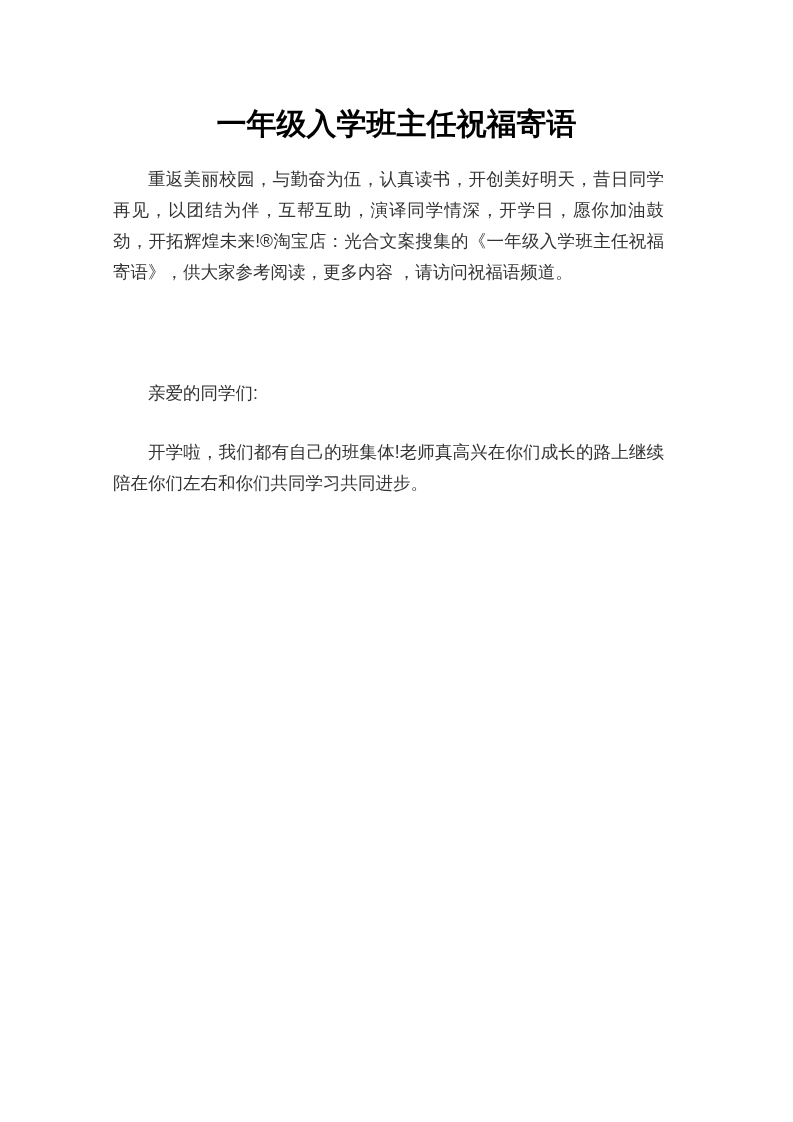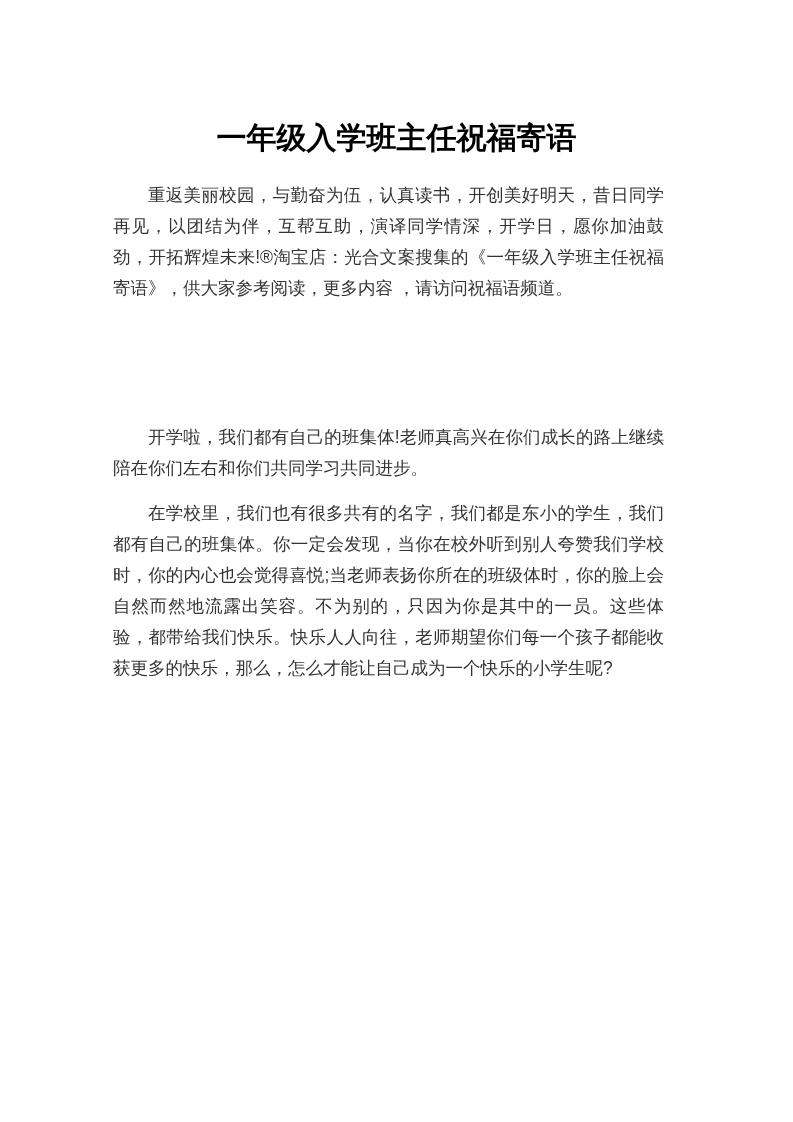--- a/index.html
+++ b/index.html
@@ -12,28 +12,27 @@
     width: 793px;
     height: 1122px;
     margin: 0 auto;
     background: #ffffff;
     box-sizing: border-box;
     padding: 106px 113px 0 113px;
     overflow: hidden;
     font-family: "Liberation Sans", "DejaVu Sans", sans-serif;
   }
   .doc-title {
-    margin: 16px;
+    margin: 0;
     font-size: 30px;
     line-height: 36px;
     font-weight: 700;
     color: #000000;
     text-align: center;
     letter-spacing: 0;
-    font-family: Liberation Mono, monospace;
   }
   .para {
     margin: 14px 16px 0 0;
     font-size: 17.5px;
     line-height: 31px;
     color: #333333;
     text-align: justify;
     text-indent: 2em;
     word-break: break-all;
   }
@@ -53,20 +52,20 @@
 </head>
 <body>
 
 <div class="page">
   <h1 class="doc-title">一年级入学班主任祝福寄语</h1>
 
   <p class="para intro">重返美丽校园，与勤奋为伍，认真读书，开创美好明天，昔日同学再见，以团结为伴，互帮互助，演译同学情深，开学日，愿你加油鼓劲，开拓辉煌未来!®淘宝店：光合文案搜集的《一年级入学班主任祝福寄语》，供大家参考阅读，更多内容 ，请访问祝福语频道。</p>
 
   <div class="blank-gap"></div>
 
+  <p class="para salutation">亲爱的同学们:</p>
 
   <p class="para first-body">开学啦，我们都有自己的班集体!老师真高兴在你们成长的路上继续陪在你们左右和你们共同学习共同进步。</p>
 
-  <p class="para">在学校里，我们也有很多共有的名字，我们都是东小的学生，我们都有自己的班集体。你一定会发现，当你在校外听到别人夸赞我们学校时，你的内心也会觉得喜悦;当老师表扬你所在的班级体时，你的脸上会自然而然地流露出笑容。不为别的，只因为你是其中的一员。这些体验，都带给我们快乐。快乐人人向往，老师期望你们每一个孩子都能收获更多的快乐，那么，怎么才能让自己成为一个快乐的小学生呢?</p>
 
 
 
 </div>
 
 </body></html>

